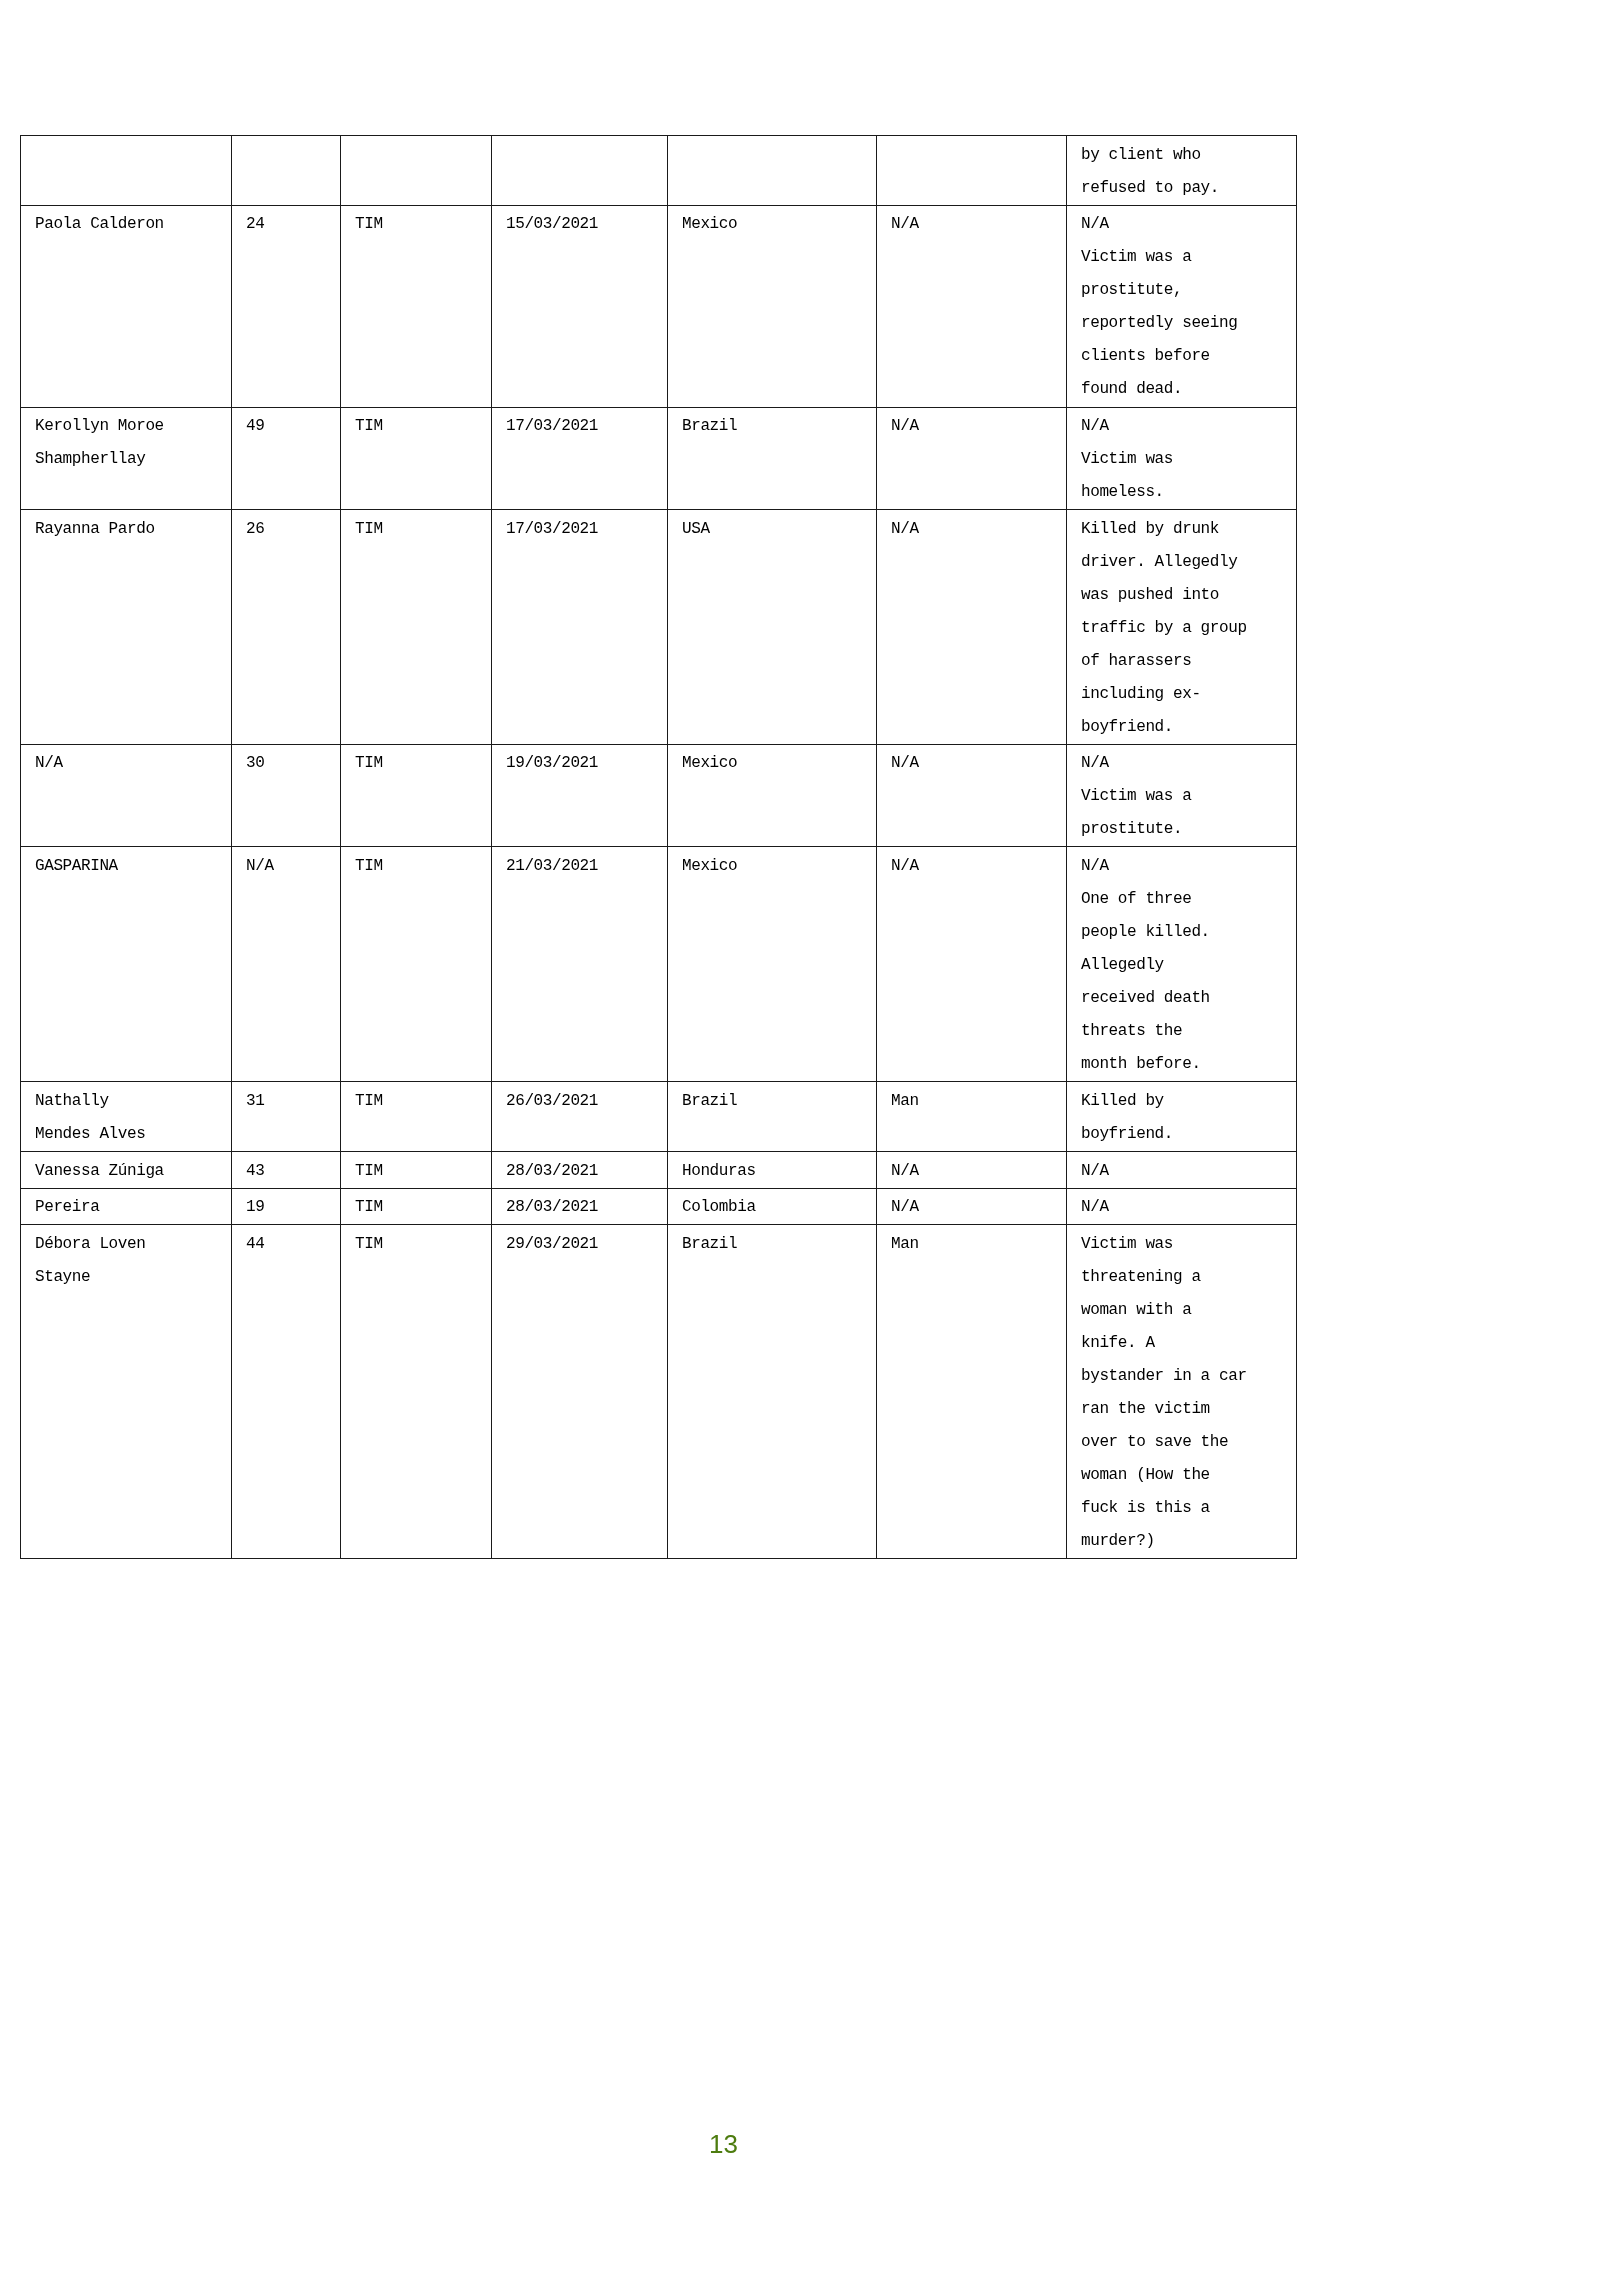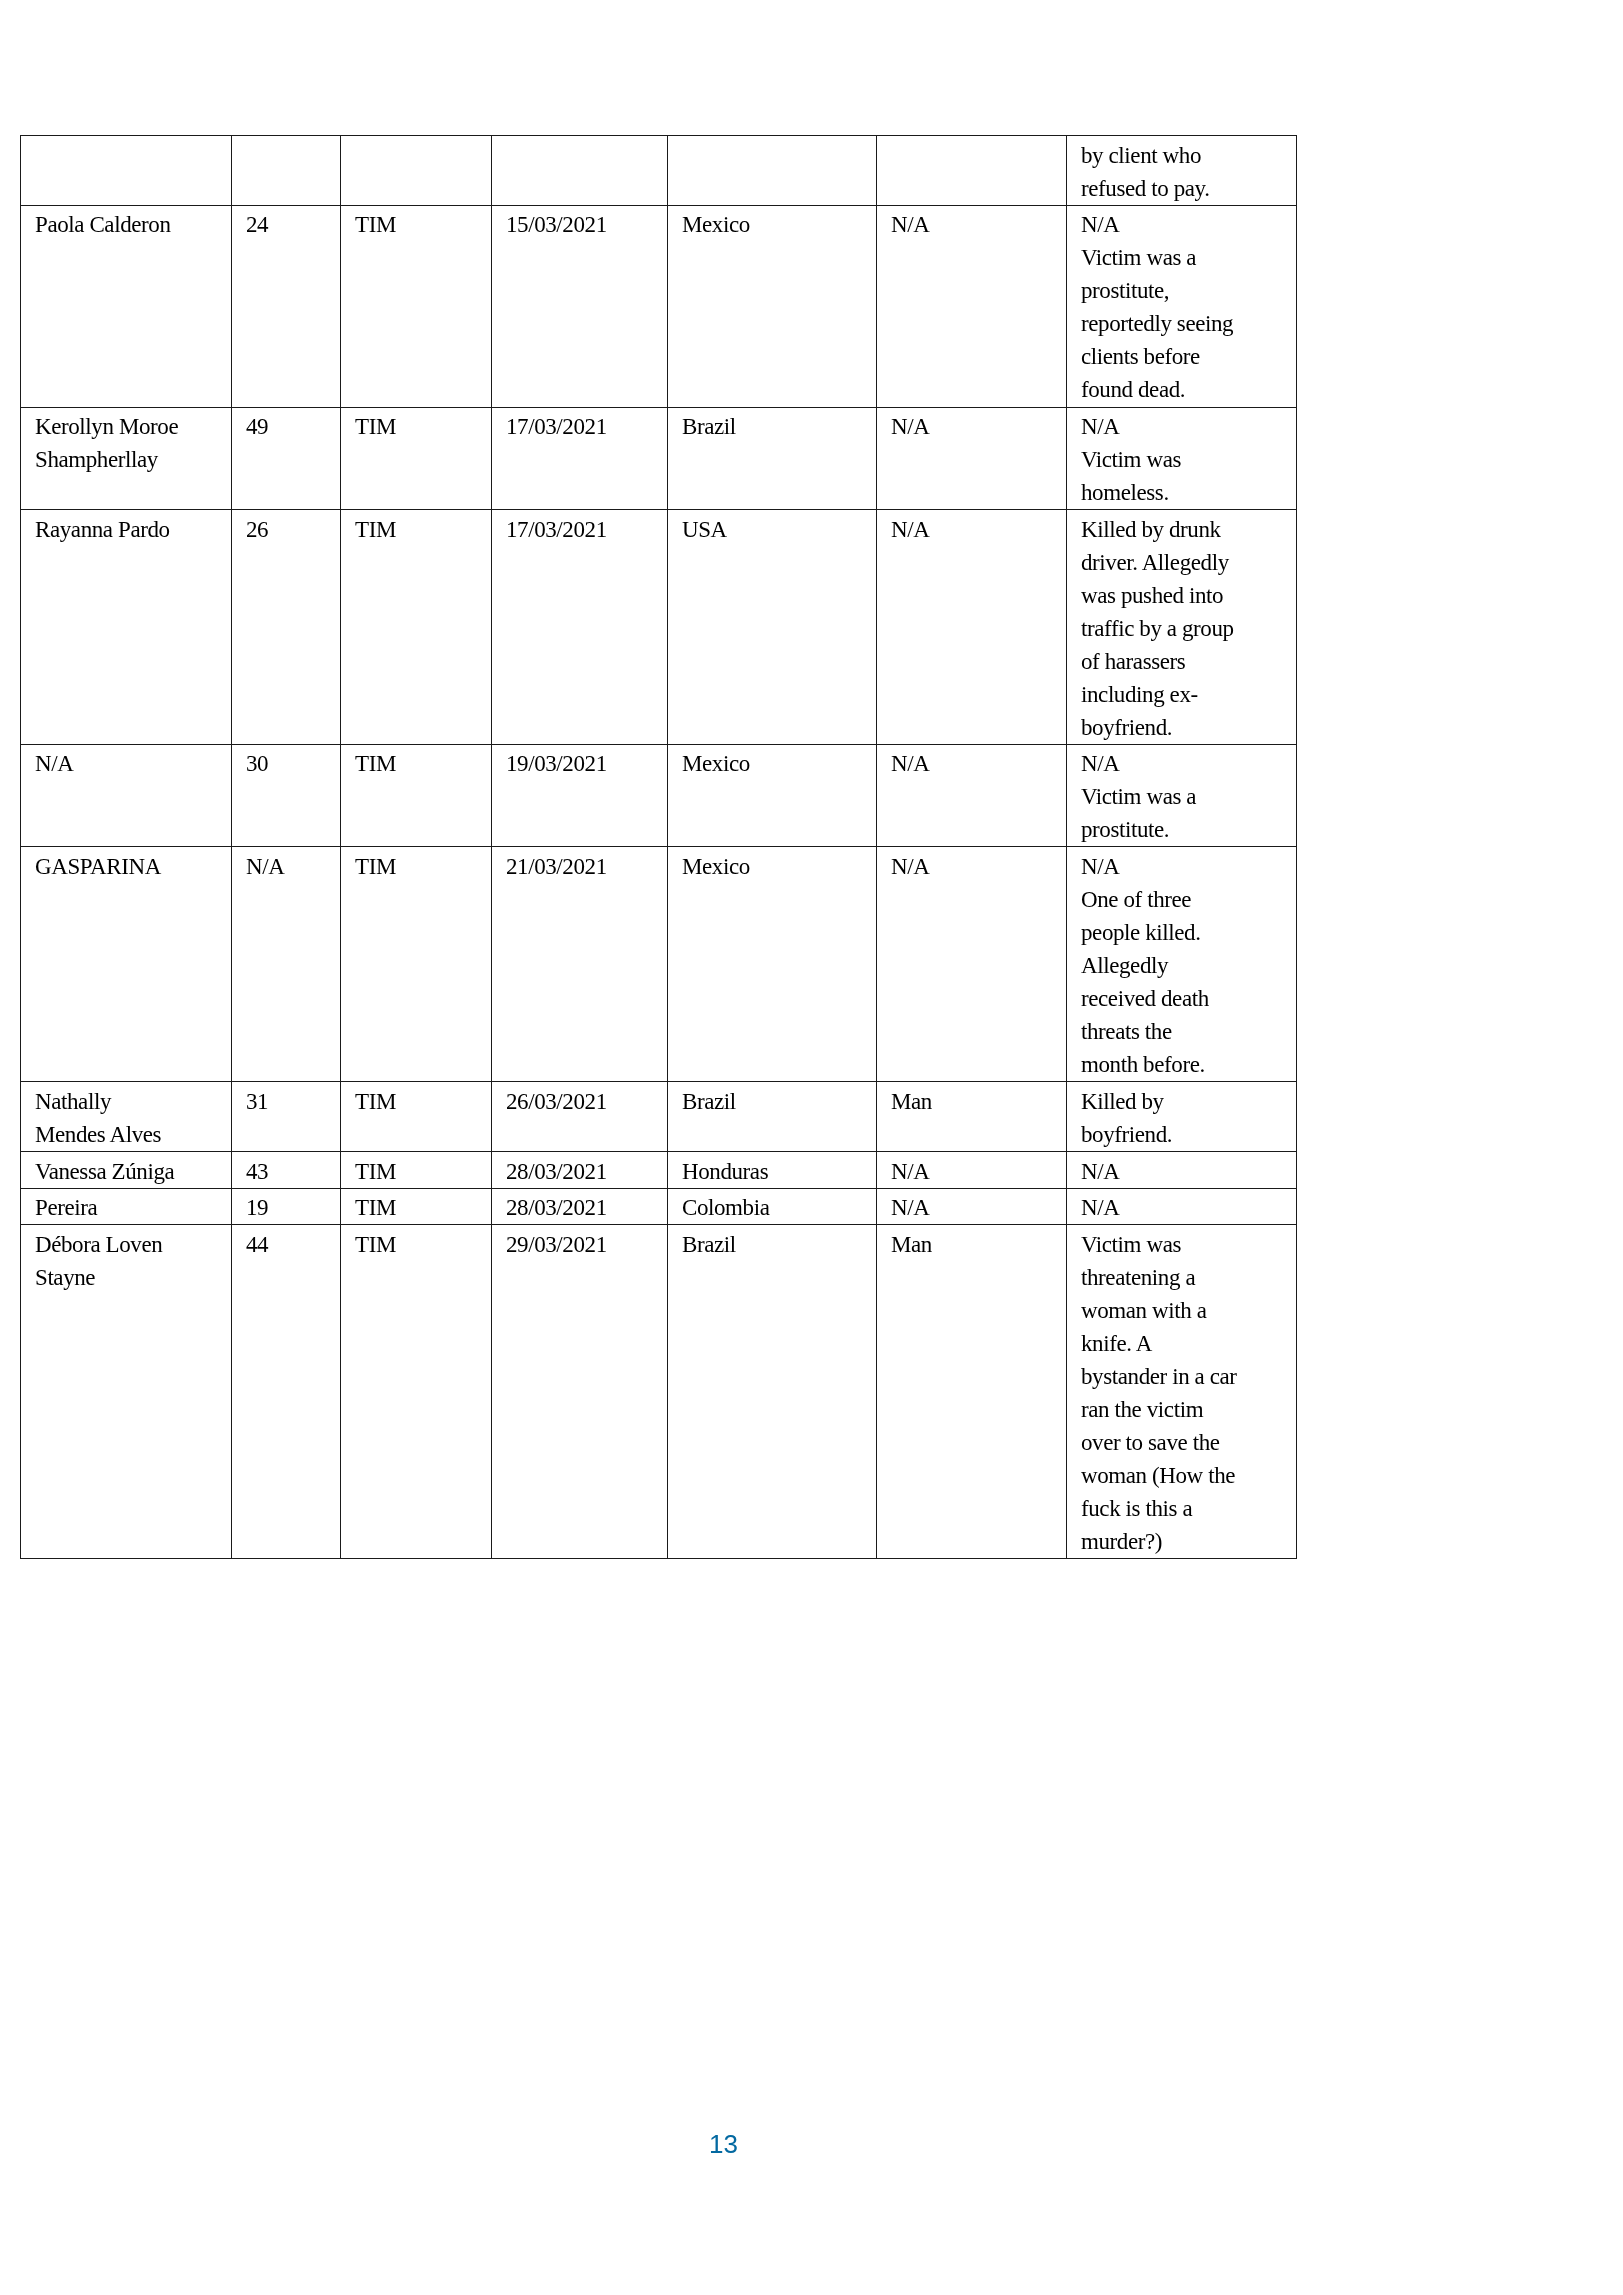--- a/index.html
+++ b/index.html
@@ -1,36 +1,36 @@
 <!DOCTYPE html>
 <html style="font-size:10.5px"><head>
 <meta charset="utf-8">
 <style>
   html, body { margin: 0; padding: 0; background: #ffffff; }
   body { width: 1623px; height: 2295px; position: relative; overflow: hidden; }
   .page { position: absolute; left: 0; top: 0; width: 1623px; height: 2295px; background: #ffffff; }
   table.records {
     position: absolute; left: 19.6px; top: 135px;
     border-collapse: collapse; table-layout: fixed;
-    font-family: Liberation Serif, serif;
-    font-size: 23px; color: #000;
+    font-family: Liberation Mono, monospace;
+    font-size: 16px; color: #000;
   }
   table.records td {
     border: 1.6px solid #1a1a1a;
     vertical-align: top;
     padding: 2.6px 6.5px 0 14.4px;
     line-height: 33px;
     white-space: pre-line;
     overflow: hidden;
     letter-spacing: -0.4px;
   }
   .pagenum {
     position: absolute; left: 0; width: 1447px; top: 2129px;
     text-align: center;
-    font-family: "Liberation Sans", sans-serif; font-size: 26px; color: #0369a1;
+    font-family: "Liberation Sans", sans-serif; font-size: 26px; color: #4d7c0f;
   }
 </style>
 </head>
 <body>
 
 <div class="page">
   <table class="records">
     <colgroup>
       <col style="width:211px">
         <col style="width:109px">

